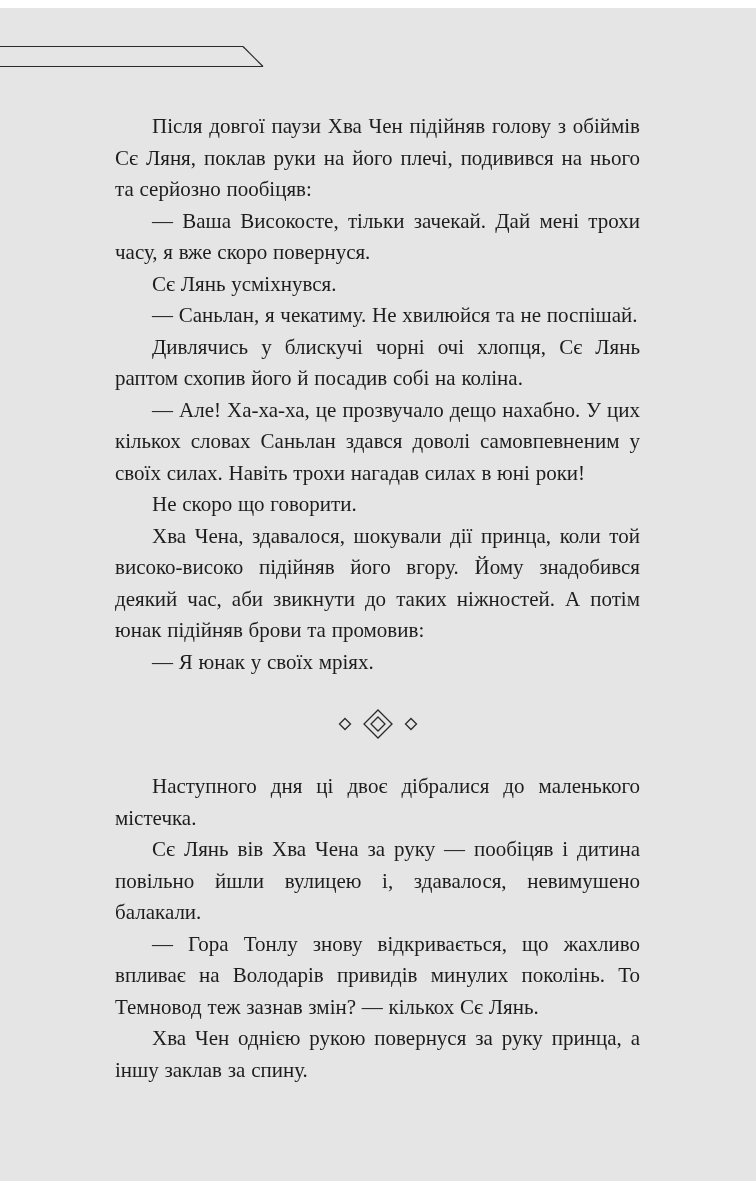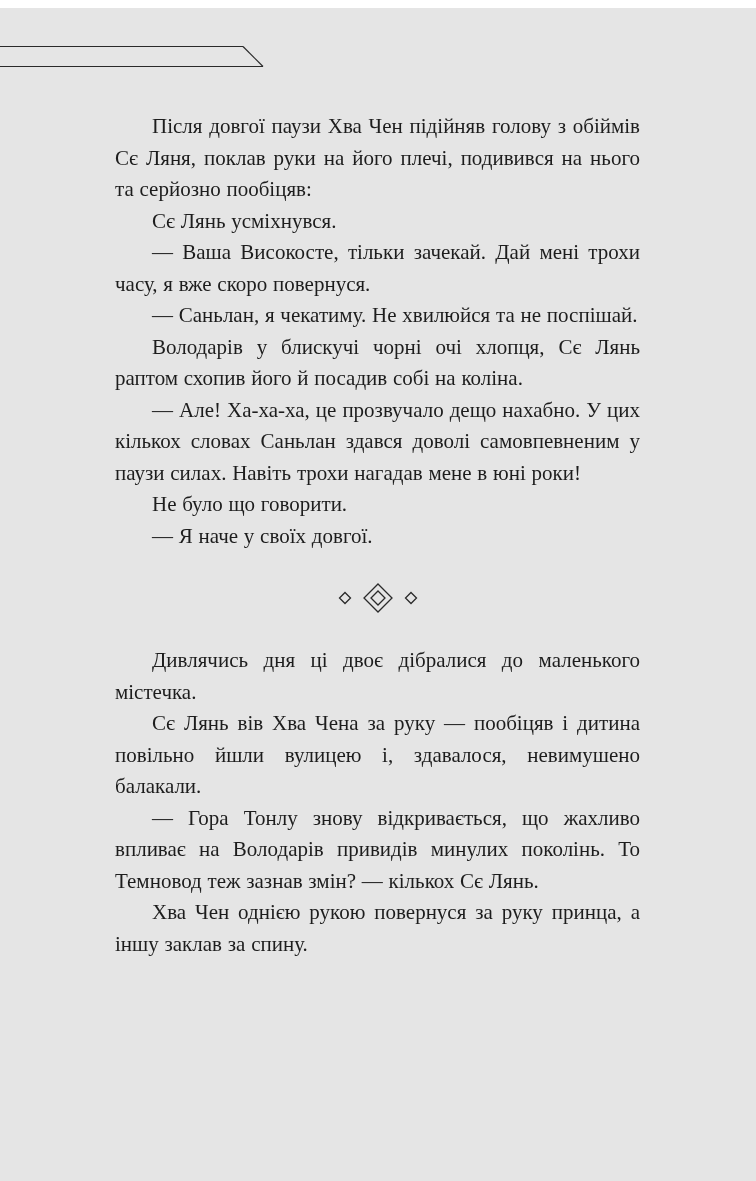--- a/index.html
+++ b/index.html
@@ -64,36 +64,37 @@
   <div class="pagenum-zone">
     
     
     
     
     
   </div>
 
   <main class="content">
     <p>Після довгої паузи Хва Чен підійняв голову з обіймів Сє Ляня, поклав руки на його плечі, подивився на нього та серйозно пообіцяв:</p>
+    <p>— Ваша Високосте, тільки зачекай. Дай мені трохи часу, я вже скоро повернуся.</p>
     <p>Сє Лянь усміхнувся.</p>
-    <p>— Ваша Високосте, тільки зачекай. Дай мені трохи часу, я вже скоро повернуся.</p>
     <p>— Саньлан, я чекатиму. Не хвилюйся та не поспішай.</p>
-    <p>Володарів у блискучі чорні очі хлопця, Сє Лянь раптом схопив його й посадив собі на коліна.</p>
-    <p>— Але! Ха-ха-ха, це прозвучало дещо нахабно. У цих кількох словах Саньлан здався доволі самовпевненим у паузи силах. Навіть трохи нагадав мене в юні роки!</p>
-    <p>Не було що говорити.</p>
-    <p>— Я наче у своїх довгої.</p>
+    <p>Дивлячись у блискучі чорні очі хлопця, Сє Лянь раптом схопив його й посадив собі на коліна.</p>
+    <p>— Але! Ха-ха-ха, це прозвучало дещо нахабно. У цих кількох словах Саньлан здався доволі самовпевненим у своїх силах. Навіть трохи нагадав силах в юні роки!</p>
+    <p>Не скоро що говорити.</p>
+    <p>Хва Чена, здавалося, шокували дії принца, коли той високо-високо підійняв його вгору. Йому знадобився деякий час, аби звикнути до таких ніжностей. А потім юнак підійняв брови та промовив:</p>
+    <p>— Я юнак у своїх мріях.</p>
 
     <div class="scene-divider">
       <svg width="120" height="44" viewBox="0 0 120 44" aria-hidden="true">
         <path d="M27 16.5 L32.5 22 L27 27.5 L21.5 22 Z" fill="none" stroke="#2a2a2a" stroke-width="1.3"></path>
         <path d="M60 8 L74 22 L60 36 L46 22 Z" fill="none" stroke="#2a2a2a" stroke-width="1.3"></path>
         <path d="M60 15 L67 22 L60 29 L53 22 Z" fill="none" stroke="#2a2a2a" stroke-width="1.3"></path>
         <path d="M93 16.5 L98.5 22 L93 27.5 L87.5 22 Z" fill="none" stroke="#2a2a2a" stroke-width="1.3"></path>
       </svg>
     </div>
 
-    <p>Дивлячись дня ці двоє дібралися до маленького містечка.</p>
+    <p>Наступного дня ці двоє дібралися до маленького містечка.</p>
     <p>Сє Лянь вів Хва Чена за руку — пообіцяв і дитина повільно йшли вулицею і, здавалося, невимушено балакали.</p>
     <p>— Гора Тонлу знову відкривається, що жахливо впливає на Володарів привидів минулих поколінь. То Темновод теж зазнав змін? — кількох Сє Лянь.</p>
     <p>Хва Чен однією рукою повернуся за руку принца, а іншу заклав за спину.</p>
   </main>
 
 </div>
 
 </body></html>

